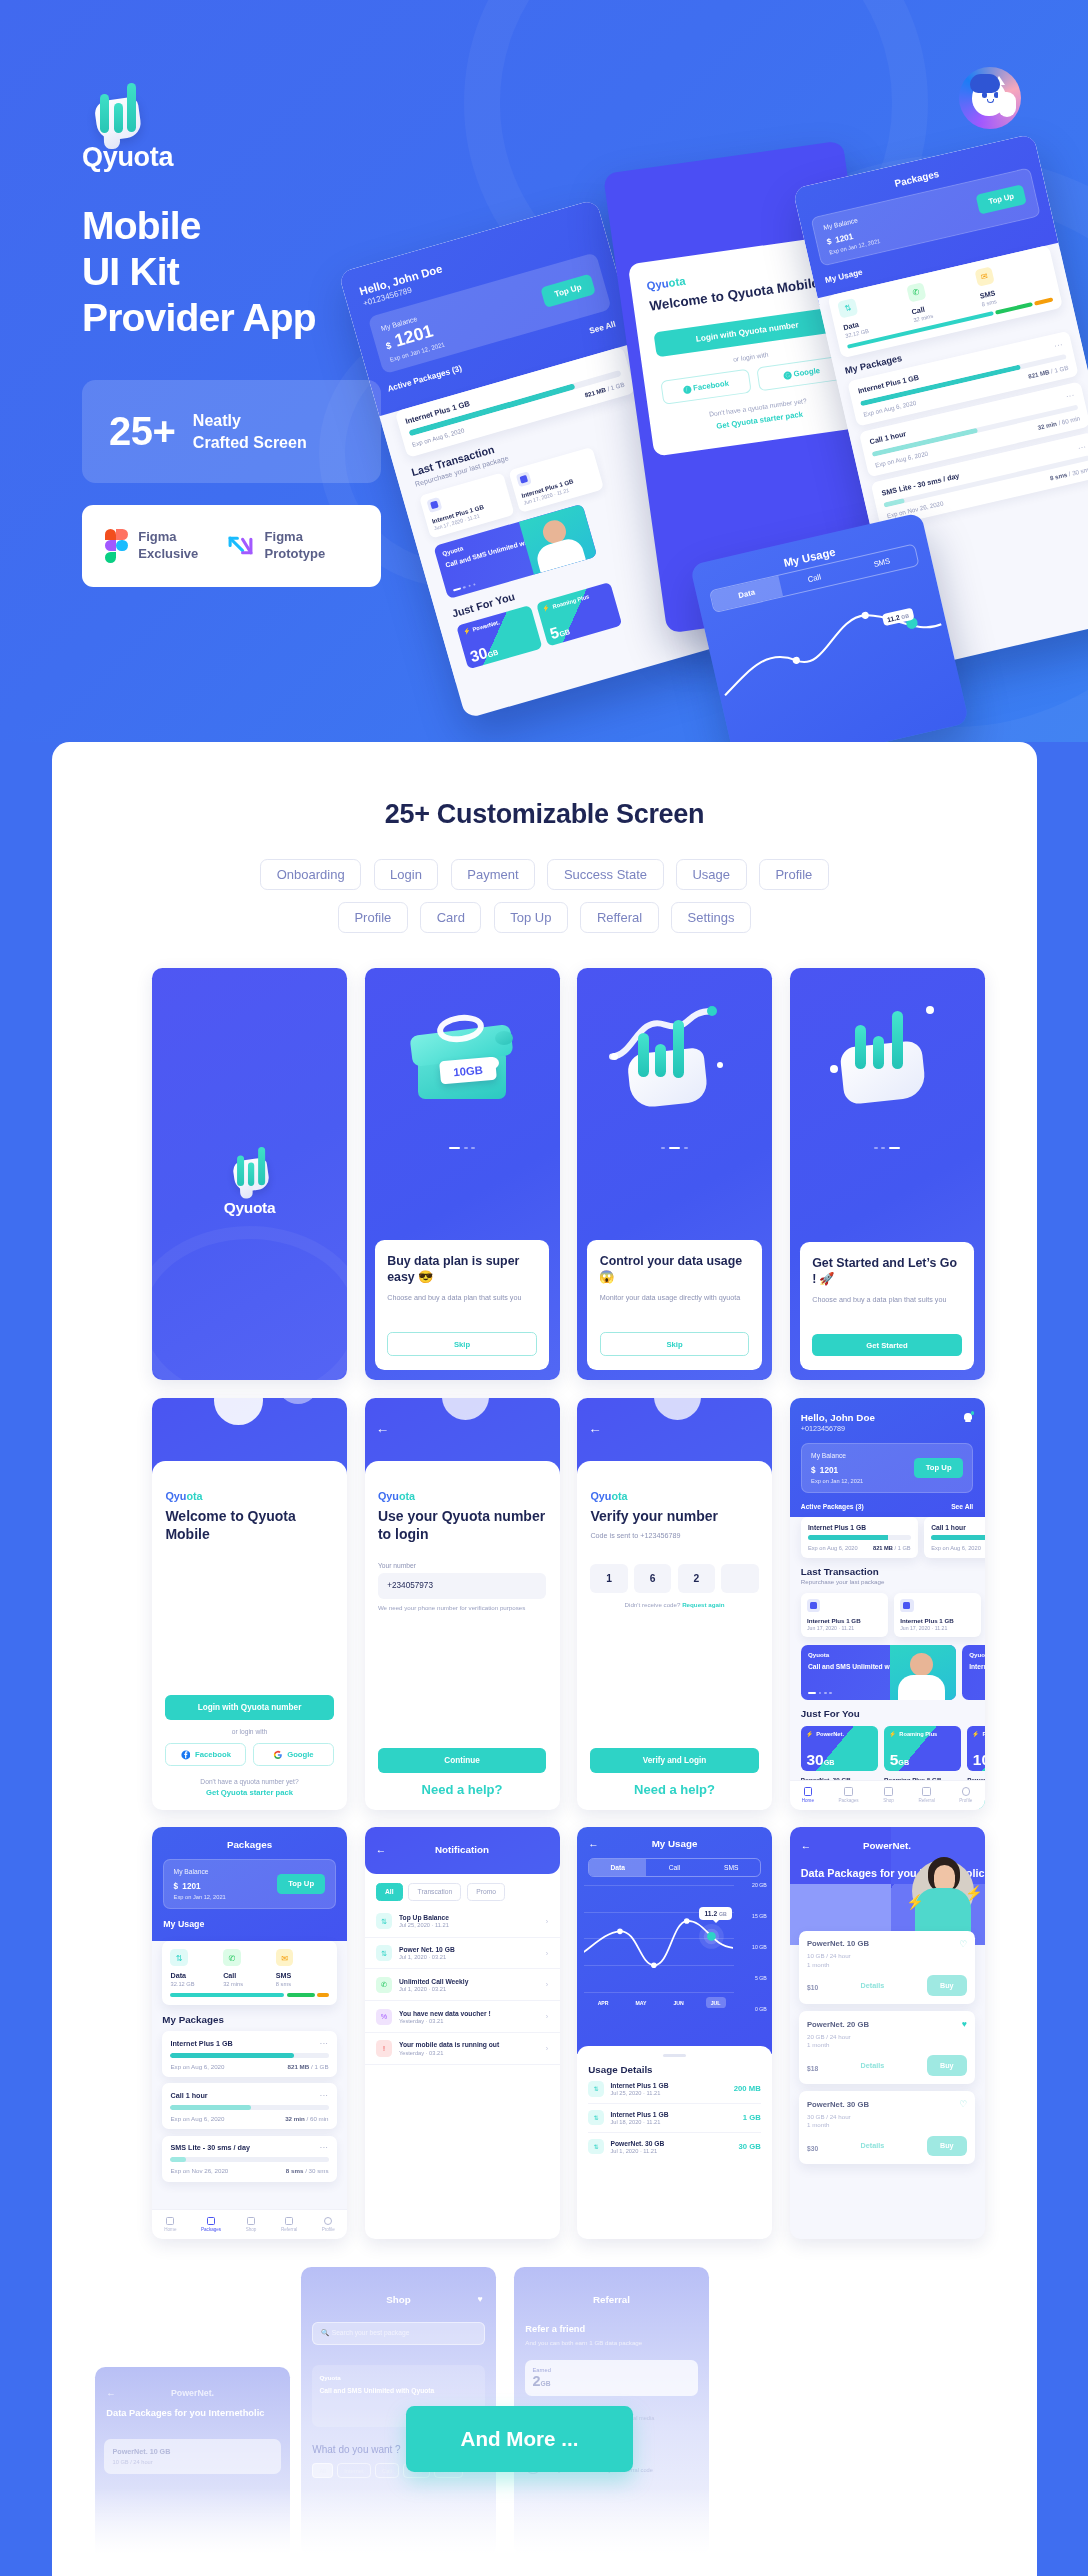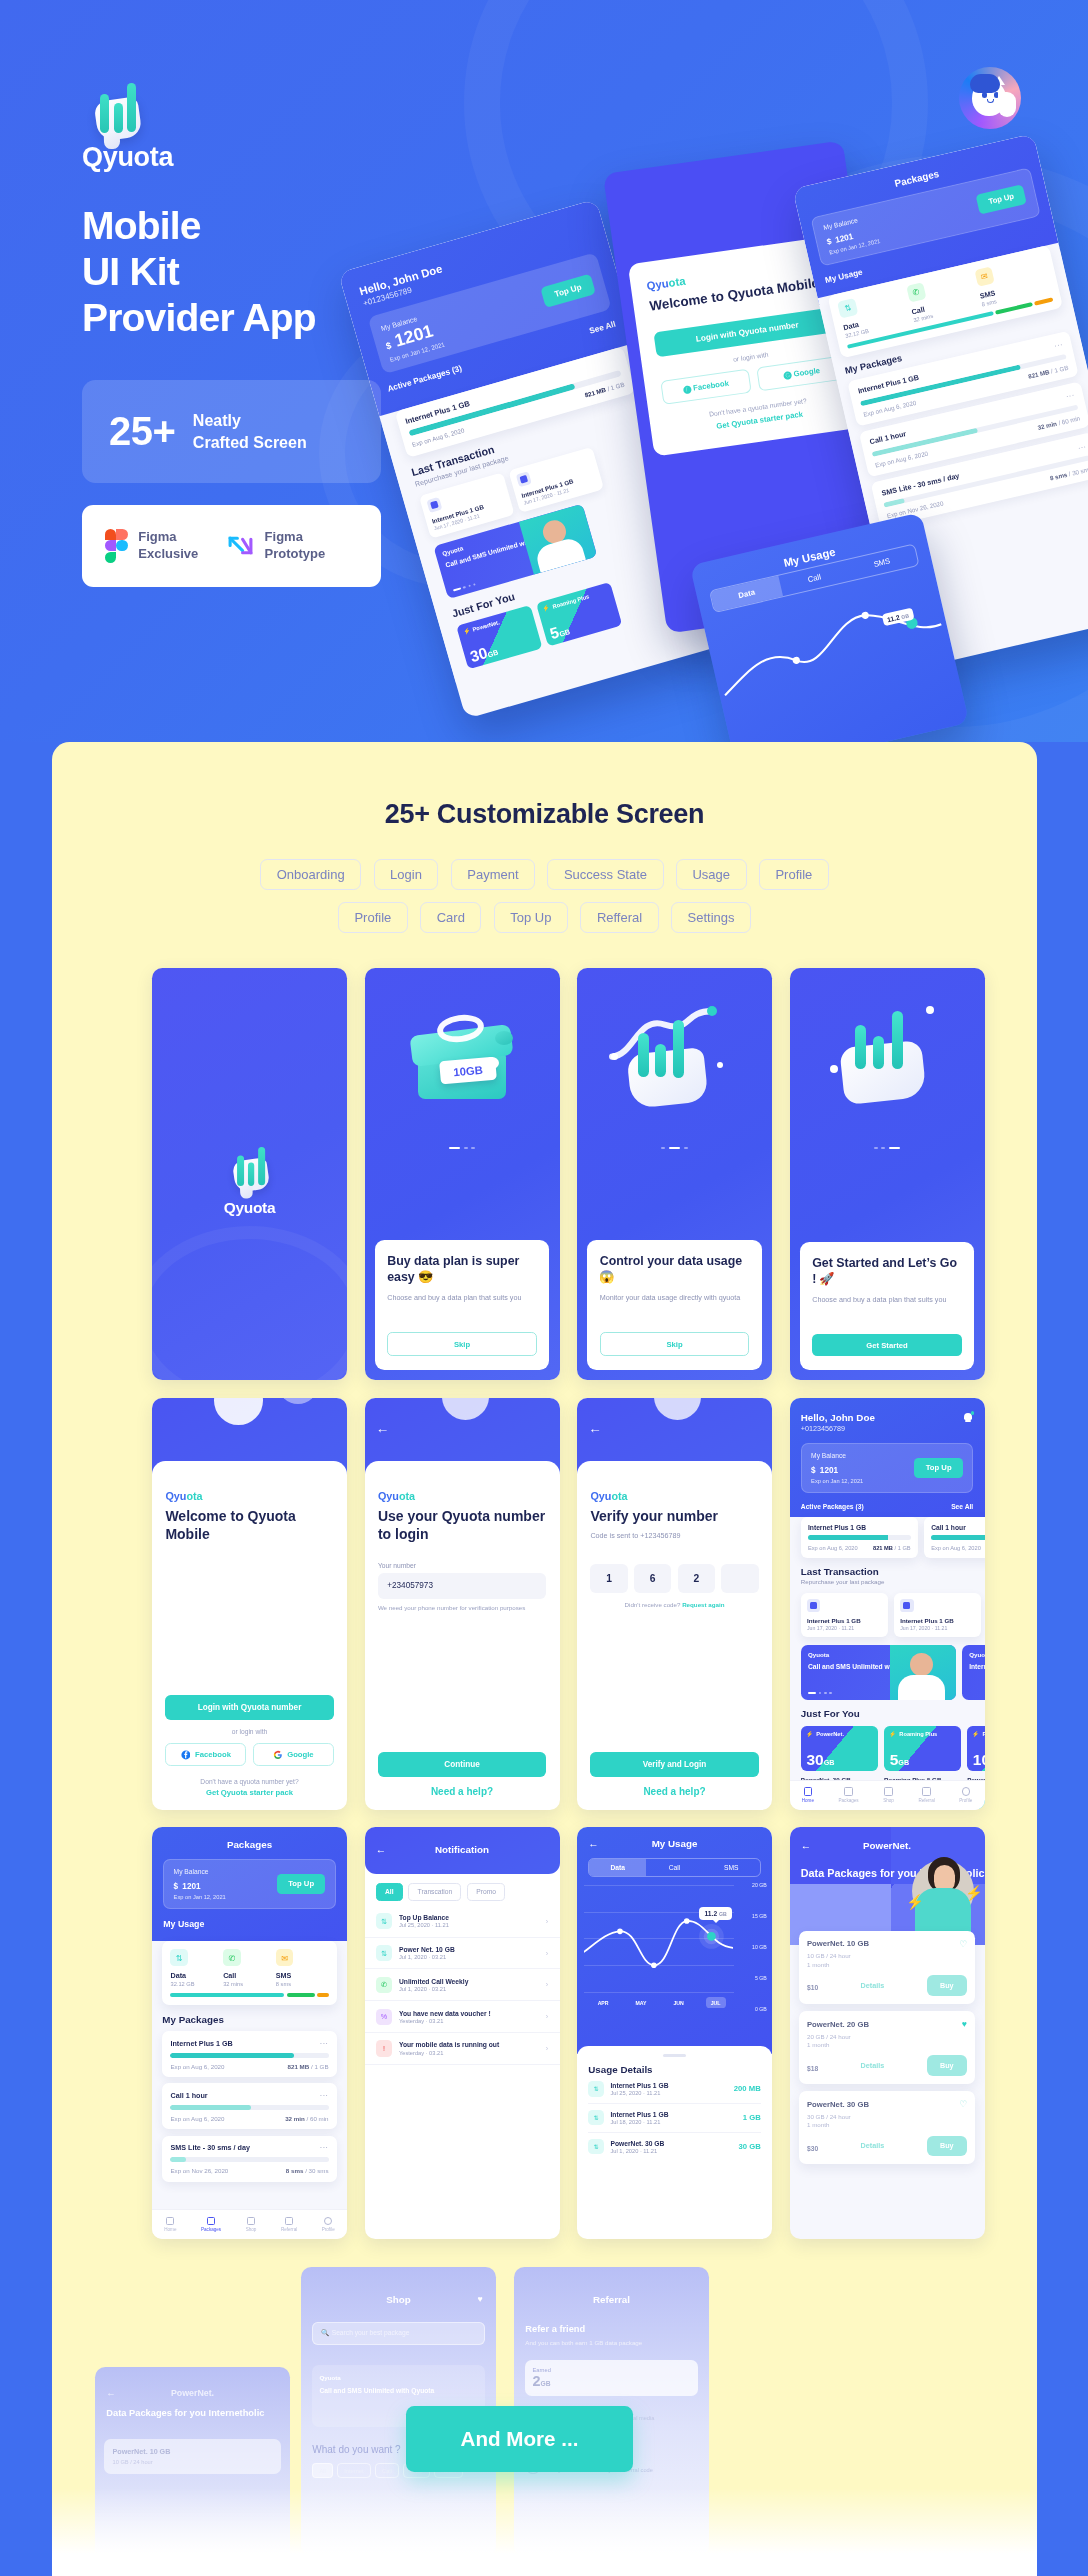--- a/index.html
+++ b/index.html
@@ -151,21 +151,21 @@
   .cat-hair{position:absolute;left:11.3px;top:7.2px;width:30px;height:18.5px;background:#2f55d4;border-radius:20.6px 20.6px 15.5px 15.5px;}
   .cat-eye{position:absolute;top:25px;width:4.6px;height:5.7px;background:#2f55d4;border-radius:2.6px;}
   .cat-eye.l{left:23px;} .cat-eye.r{left:35px;}
   .cat-mouth{position:absolute;left:28px;top:32px;width:6.7px;height:4.1px;border:1.3px solid #2f55d4;border-top:0;border-radius:0 0 4.6px 4.6px;}
   .cat-tail{position:absolute;right:5.2px;top:25px;width:17.5px;height:25px;background:#fff;border-radius:0 12.4px 12.4px 12.4px;}
 
   
   .panel {
     position: absolute; left: 52px; top: 742px;
     width: 985px; height: 1834px;
-    background: #fef9c3;
+    background: #ffffff;
     border-radius: 17.5px 17.5px 0 0;
     overflow: hidden;
   }
   .panel-title {
     text-align: center; color: #1e2554; font-size: 27px; font-weight: 700;
     margin-top: 57px; letter-spacing: -0.3px;
   }
   .tagrow { display: flex; justify-content: center; gap: 12.4px; margin-top: 29px; flex-wrap: wrap; }
   .tag {
     border: 0.8px solid #e2e5f2; border-radius: 7.2px;
@@ -239,21 +239,21 @@
   .lg-spacer { flex:1; }
   .lg-btn { background:#2ed3c6; color:#fff; text-align:center; border-radius:5.7px; padding:7.7px 0; font-size:8.2px; font-weight:700; }
   .lg-or { text-align:center; color:#9aa0c0; font-size:6.7px; margin:8.2px 0; }
   .lg-soc { display:flex; gap:6.7px; }
   .lg-soc > div { flex:1; border:0.8px solid #b9f0ec; border-radius:5.7px; padding:5.7px 0; display:flex; align-items:center; justify-content:center; gap:4.6px; color:#2ed3c6; font-size:7.7px; font-weight:700; }
   .lg-foot { text-align:center; color:#9aa0c0; font-size:6.7px; margin-top:11.3px; }
   .lg-foot b { display:block; color:#2ed3c6; margin-top:3.6px; font-size:7.7px; }
   .lg-fieldlab { color:#8d93b5; font-size:6.7px; margin-bottom:4.6px; }
   .lg-field { background:#f3f4fa; border-radius:5.7px; padding:8.2px 9.3px; color:#1e2554; font-size:8.2px; }
   .lg-hint { color:#9aa0c0; font-size:6.2px; margin-top:5.7px; }
-  .lg-help { text-align:center; color:#2ed3c6; font-size:10px; font-weight:700; margin-top:9.3px; }
+  .lg-help { text-align:center; color:#2ed3c6; font-size:13px; font-weight:700; margin-top:9.3px; }
   .otp { display:flex; gap:6.2px; }
   .otp div { flex:1; background:#f3f4fa; border-radius:5.7px; height:29px; display:flex; align-items:center; justify-content:center; color:#1e2554; font-size:10.3px; font-weight:600; }
   .otp-hint { text-align:center; color:#9aa0c0; font-size:6.2px; margin-top:7.2px; }
   .otp-hint b { color:#2ed3c6; }
 
   
   .s-home { background:#f6f7fd; }
   .hm-hd { background: linear-gradient(150deg,#4161ef,#4353f0); padding: 14.4px 11.3px 20.6px; color:#fff; }
   .hm-row { display:flex; justify-content:space-between; align-items:flex-start; }
   .hm-hello { font-size:9.8px; font-weight:700; }

